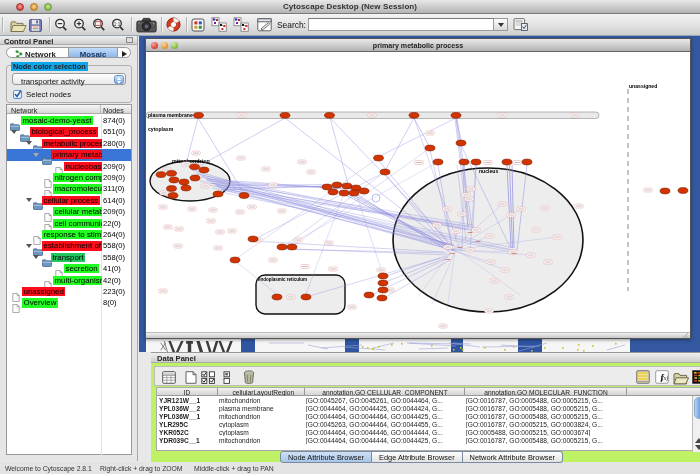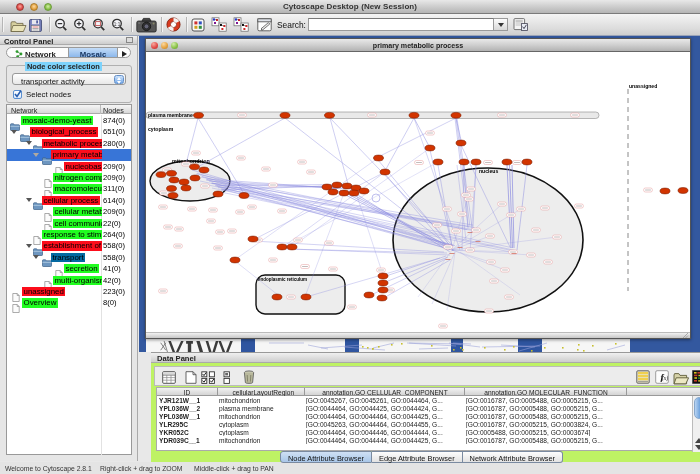--- a/index.html
+++ b/index.html
@@ -137,21 +137,21 @@
     </div>
     <div class="abs" style="left:61px;top:0;width:50px;height:100%;background:linear-gradient(#c3dcf8,#8cb8ec);border-left:1px solid #9a9a9a;border-right:1px solid #9a9a9a;">
       <div class="abs" style="left:0;top:1.5px;width:100%;text-align:center;font-size:7.8px;font-weight:bold;color:#16335e;">Mosaic</div>
     </div>
     <div class="abs" style="left:112px;top:0;width:13px;height:100%;">
       <div class="abs" style="left:3px;top:3px;width:0;height:0;border-top:3px solid transparent;border-bottom:3px solid transparent;border-left:5px solid #222;"></div>
     </div>
   </div>
 
   <div class="abs" style="left:6px;top:29px;width:126px;height:38px;border:1px solid #b0b0b0;border-radius:3px;">
-    <div class="abs" style="left:18px;top:-4px;background:#7dd3fc;padding:0 2px;font-size:7.4px;font-weight:bold;color:#222;">Node color selection</div>
+    <div class="abs" style="left:4px;top:-4px;background:#0ea5e9;padding:0 2px;font-size:7.4px;font-weight:bold;color:#222;">Node color selection</div>
     <div class="abs" style="left:5px;top:7px;width:114px;height:12px;background:linear-gradient(#ffffff,#e8e8e8);border:1px solid #999;border-radius:3px;">
       <div class="abs" style="left:8px;top:3px;font-size:7.8px;color:#111;">transporter activity</div>
       <div class="abs" style="right:1px;top:0.5px;width:10px;height:9.5px;background:linear-gradient(#cfe4fb,#74a8e8);border:0.5px solid #6590c8;border-radius:2.5px;">
         <div class="abs" style="left:2.4px;top:1.3px;width:0;height:0;border-left:2.4px solid transparent;border-right:2.4px solid transparent;border-bottom:3px solid #fff;"></div>
         <div class="abs" style="left:2.4px;top:5.2px;width:0;height:0;border-left:2.4px solid transparent;border-right:2.4px solid transparent;border-top:3px solid #fff;"></div>
       </div>
     </div>
     <div class="abs" style="left:6px;top:23.5px;width:9px;height:9px;background:linear-gradient(#fefefe,#dceafc);border:1.2px solid #5a8fd0;border-radius:2px;">
       <svg width="10" height="10" viewBox="0 0 10 10" style="position:absolute;left:-1px;top:-2px;">
           <path d="M2 5 L4 7.5 L8 1.5" fill="none" stroke="#2a5fae" stroke-width="1.6"></path>
@@ -268,21 +268,21 @@
             </svg></div>
           <div style="position:absolute;left:35px;top:1px;font-size:7.9px;line-height:9.2px;background:#fc0d1b;color:#000;padding:0 1.5px;white-space:nowrap;max-width:60px;overflow:hidden;">establishment of l</div>
           <div style="position:absolute;left:96px;top:1px;font-size:7.6px;line-height:9.2px;color:#000;">558(0)</div>
         </div>
 <div style="position:absolute;left:0;top:136.8px;width:100%;height:11.4px;">
           <div style="position:absolute;left:26px;top:3.5px;width:0;height:0;border-left:3.5px solid transparent;border-right:3.5px solid transparent;border-top:4.5px solid #555;"></div>
           <div style="position:absolute;left:35px;top:1.5px;"><svg width="10" height="8" viewBox="0 0 10 8">
               <path d="M0.5 1.5 Q0.5 0.8 1.2 0.8 L3.6 0.8 L4.4 1.8 L8.8 1.8 Q9.5 1.8 9.5 2.5 L9.5 6.8 Q9.5 7.5 8.8 7.5 L1.2 7.5 Q0.5 7.5 0.5 6.8 Z" fill="#6d96c0" stroke="#3a5f86" stroke-width="0.7"></path>
               <rect x="0.5" y="2.8" width="9" height="1.2" fill="#9dbcd8"></rect>
             </svg></div>
-          <div style="position:absolute;left:44px;top:1px;font-size:7.9px;line-height:9.2px;background:#0369a1;color:#000;padding:0 1.5px;white-space:nowrap;max-width:51px;overflow:hidden;">transport</div>
+          <div style="position:absolute;left:44px;top:1px;font-size:7.9px;line-height:9.2px;background:#22c55e;color:#000;padding:0 1.5px;white-space:nowrap;max-width:51px;overflow:hidden;">transport</div>
           <div style="position:absolute;left:96px;top:1px;font-size:7.6px;line-height:9.2px;color:#000;">558(0)</div>
         </div>
 <div style="position:absolute;left:0;top:148.2px;width:100%;height:11.4px;">
           <div style="position:absolute;left:48px;top:1.5px;"><svg width="8" height="9" viewBox="0 0 8 9">
               <path d="M0.8 0.5 L5.2 0.5 L7.2 2.5 L7.2 8.5 L0.8 8.5 Z" fill="#fcfcfc" stroke="#8a8a8a" stroke-width="0.7"></path>
               <path d="M5.2 0.5 L5.2 2.5 L7.2 2.5" fill="none" stroke="#8a8a8a" stroke-width="0.7"></path>
             </svg></div>
           <div style="position:absolute;left:57px;top:1px;font-size:7.9px;line-height:9.2px;background:#21fd20;color:#000;padding:0 1.5px;white-space:nowrap;max-width:38px;overflow:hidden;">secretion</div>
           <div style="position:absolute;left:96px;top:1px;font-size:7.6px;line-height:9.2px;color:#000;">41(0)</div>
         </div>
@@ -801,20 +801,20 @@
 
     <div class="abs" style="right:0;top:8px;width:13px;height:56px;background:#f0f0f0;border-left:1px solid #bbb;">
       <div class="abs" style="left:1px;top:1px;width:10px;height:22px;border-radius:5px;background:linear-gradient(90deg,#b9d4f2,#6fa3dd 60%,#9cc1e8);border:0.5px solid #88a8cc;"></div>
       <div class="abs" style="left:2px;bottom:9px;width:0;height:0;border-left:4px solid transparent;border-right:4px solid transparent;border-bottom:5px solid #444;"></div>
       <div class="abs" style="left:2px;bottom:2px;width:0;height:0;border-left:4px solid transparent;border-right:4px solid transparent;border-top:5px solid #444;"></div>
     </div>
   </div>
 </div>
 
 <div class="abs" style="left:0;top:462px;width:700px;height:12px;background:#e4e4e4;"></div>
-<div class="abs" style="left:280px;top:451px;height:12px;display:flex;font-size:7.4px;">
+<div class="abs" style="left:280px;top:451px;height:12px;display:flex;font-size:7.4px;align-items:flex-end;">
   <div style="background:linear-gradient(#cfe0f4,#a8c6e8);border:1px solid #7a8aa0;border-radius:3px 0 0 3px;padding:1.5px 7px 0 7px;color:#111;">Node Attribute Browser</div>
   <div style="background:linear-gradient(#fdfdfd,#e2e2e2);border:1px solid #7a8aa0;border-left:none;padding:1.5px 7px 0 7px;color:#111;">Edge Attribute Browser</div>
   <div style="background:linear-gradient(#fdfdfd,#e2e2e2);border:1px solid #7a8aa0;border-left:none;border-radius:0 3px 3px 0;padding:1.5px 7px 0 7px;color:#111;">Network Attribute Browser</div>
 </div>
 <div class="abs" style="left:5px;top:464.5px;font-size:6.8px;color:#333;">Welcome to Cytoscape 2.8.1</div>
 <div class="abs" style="left:100px;top:464.5px;font-size:6.8px;color:#333;">Right-click + drag to ZOOM</div>
 <div class="abs" style="left:194px;top:464.5px;font-size:6.8px;color:#333;">Middle-click + drag to PAN</div>
 
 </body></html>

